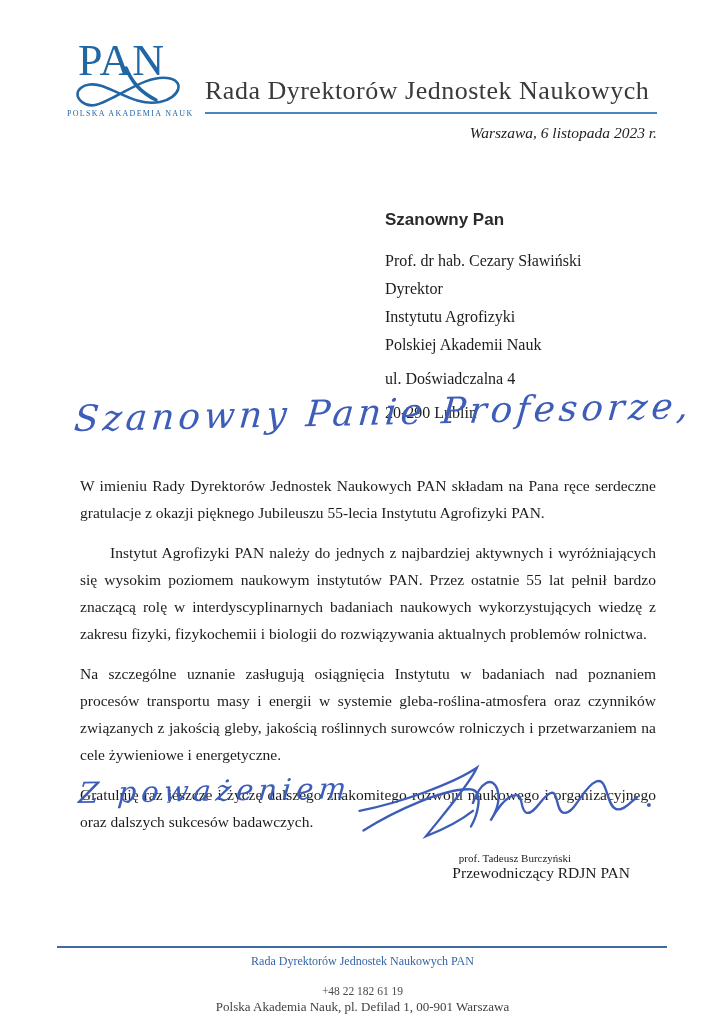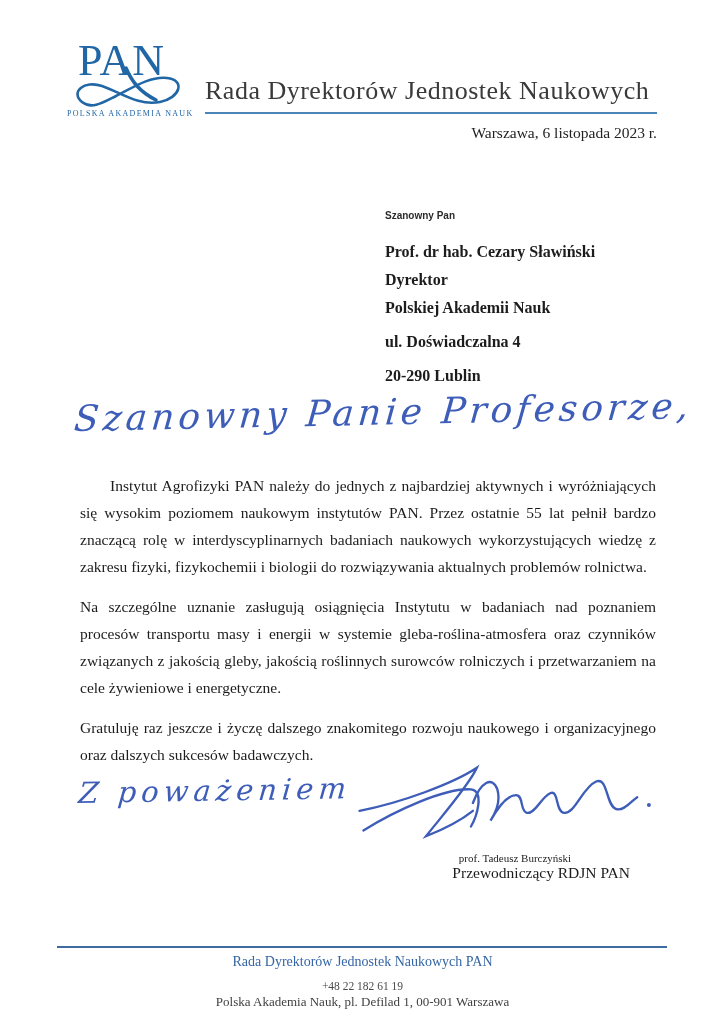--- a/index.html
+++ b/index.html
@@ -15,30 +15,30 @@
 
   
   .logo{position:absolute;left:66px;top:38px;width:152px;height:82px;}
   .org-title{
     position:absolute;left:205px;top:76px;width:460px;
     font-size:26px;color:#3a3a3a;letter-spacing:.5px;white-space:nowrap;
   }
   .org-rule{position:absolute;left:205px;top:112px;width:452px;height:2px;background:#4a84b8;}
   .date-line{
     position:absolute;left:300px;top:124px;width:357px;
-    text-align:right;font-size:15.5px;color:#222;
+    text-align:right;font-size:15.5px;color:#222;font-style:italic;
   }
 
   
   .recipient{position:absolute;left:385px;top:210px;width:280px;}
   .recipient .salutation{
     font-family:"Liberation Sans", sans-serif;
-    font-weight:bold;font-size:10px;color:#2a2a2a;margin-bottom:22px;
+    font-weight:bold;font-size:17px;color:#2a2a2a;margin-bottom:22px;
   }
-  .recipient .line{font-weight:bold;font-size:16px;margin-bottom:10px;}
+  .recipient .line{font-weight:normal;font-size:16px;margin-bottom:10px;}
   .recipient .line.tight{margin-bottom:3px;margin-top:16px;}
 
   
   .hand{
     font-family:"DejaVu Serif", serif;
     font-style:italic;color:#3d5db8;
     white-space:nowrap;
   }
   .hand-greeting{
     position:absolute;left:76px;top:398px;
@@ -64,21 +64,21 @@
 
   
   .sig-scrawl{position:absolute;left:352px;top:760px;width:322px;height:88px;}
   .signoff{position:absolute;left:400px;top:852px;width:230px;text-align:center;}
   .signoff .name{font-size:11px;}
   .signoff .role{font-size:15.5px;text-align:right;}
 
   
   .footer-rule{position:absolute;left:57px;top:946px;width:610px;height:2px;background:#3f6b9e;}
   .footer{position:absolute;left:0;top:954px;width:725px;text-align:center;}
-  .footer .org{font-size:14px;color:#3465a4;margin-bottom:10px;}
+  .footer .org{font-size:12px;color:#3465a4;margin-bottom:16px;}
   .footer .phone{font-size:11.5px;color:#4a4a4a;margin-bottom:2px;}
   .footer .addr{font-size:13px;color:#3f3f3f;}
 </style>
 </head>
 <body>
 
 <div class="page">
 
   <svg class="logo" viewBox="0 0 152 82" aria-hidden="true">
     <text x="12" y="37" font-family="Liberation Serif, serif" font-size="44" letter-spacing="1" fill="#2166a5">PAN</text>
@@ -88,28 +88,30 @@
   </svg>
 
   <div class="org-title">Rada Dyrektorów Jednostek Naukowych</div>
   <div class="org-rule"></div>
   <div class="date-line">Warszawa, 6 listopada 2023 r.</div>
 
   <div class="recipient">
     <div class="salutation">Szanowny Pan</div>
     <div class="line">Prof. dr hab. Cezary Sławiński</div>
     <div class="line">Dyrektor</div>
+    <div class="line">Instytutu Agrofizyki</div>
     <div class="line">Polskiej Akademii Nauk</div>
     <div class="line tight">ul. Doświadczalna 4</div>
     <div class="line tight">20-290 Lublin</div>
   </div>
 
   <div class="hand hand-greeting">Szanowny Panie Profesorze,</div>
 
   <div class="body-text">
+    <p>W imieniu Rady Dyrektorów Jednostek Naukowych PAN składam na Pana ręce serdeczne gratulacje z okazji pięknego Jubileuszu 55-lecia Instytutu Agrofizyki PAN.</p>
     <p class="indent">Instytut Agrofizyki PAN należy do jednych z najbardziej aktywnych i wyróżniających się wysokim poziomem naukowym instytutów PAN. Przez ostatnie 55 lat pełnił bardzo znaczącą rolę w interdyscyplinarnych badaniach naukowych wykorzystujących wiedzę z zakresu fizyki, fizykochemii i biologii do rozwiązywania aktualnych problemów rolnictwa.</p>
     <p>Na szczególne uznanie zasługują osiągnięcia Instytutu w badaniach nad poznaniem procesów transportu masy i energii w systemie gleba-roślina-atmosfera oraz czynników związanych z jakością gleby, jakością roślinnych surowców rolniczych i przetwarzaniem na cele żywieniowe i energetyczne.</p>
     <p>Gratuluję raz jeszcze i życzę dalszego znakomitego rozwoju naukowego i organizacyjnego oraz dalszych sukcesów badawczych.</p>
   </div>
 
   <div class="hand hand-closing">Z poważeniem</div>
 
   <svg class="sig-scrawl" viewBox="0 0 322 90" aria-hidden="true">
     <g fill="none" stroke="#3d5db8" stroke-width="2.4" stroke-linecap="round">
       <path d="M4 52 C46 44, 100 24, 124 8 C116 26, 86 60, 72 78 C92 70, 110 60, 120 52"></path>

